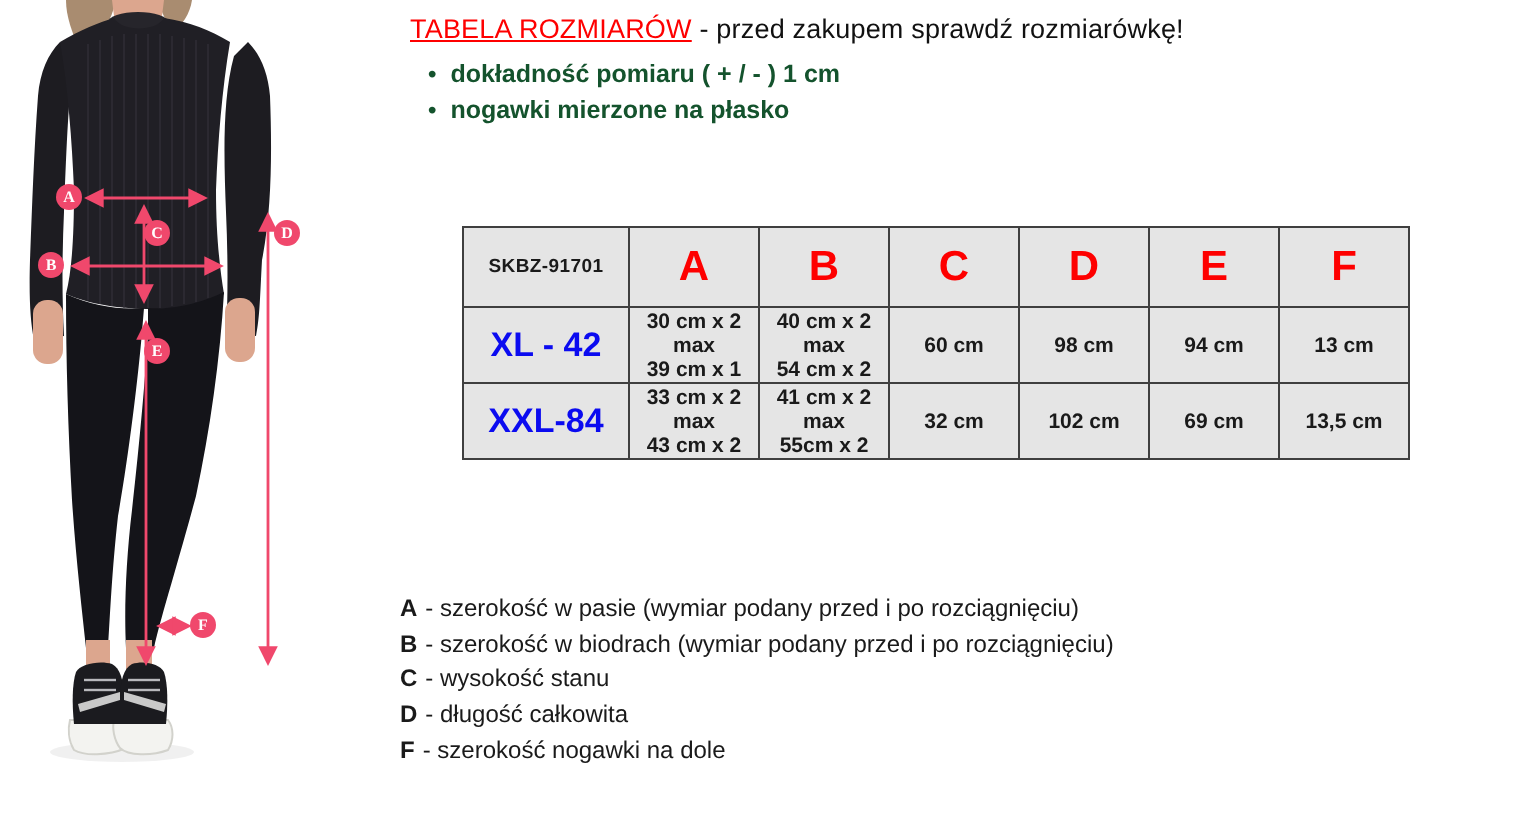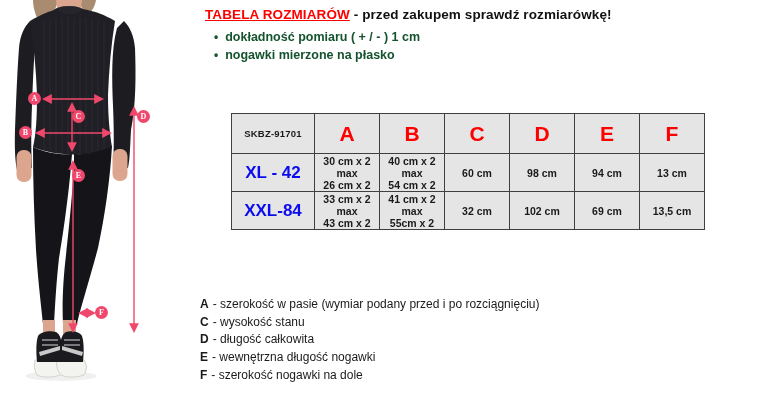--- a/index.html
+++ b/index.html
@@ -9,21 +9,21 @@
 
   
   .figure { position:absolute; left:0; top:0; width:165px; height:420px; }
   .figure svg { position:absolute; left:0; top:0; }
   .marker-dot { position:absolute; width:13px; height:13px; border-radius:50%;
     background:#f0486c; color:#fff; font-family:"Liberation Serif", serif;
     font-weight:bold; font-size:8px; line-height:13px; text-align:center; }
 
   
   .header-block { position:absolute; left:205px; top:7px; width:560px; }
-  .title-line { font-size:13.5px; font-weight:bold; color:#111; letter-spacing:.1px; }
+  .title-line { font-size:13.5px; font-weight:normal; color:#111; letter-spacing:.1px; }
   .title-red { color:#fe0000; text-decoration:underline; }
   .bullets { margin-top:6px; padding-left:9px; list-style:none; }
   .bullets li { font-size:12.5px; font-weight:bold; color:#14532d; line-height:18px; }
   .bullets li::before { content:"•"; margin-right:7px; font-size:12px; }
 
   
   .size-table { position:absolute; left:231px; top:113px; border-collapse:collapse;
     table-layout:fixed; }
   .size-table td { border:1px solid #3f3f3f; text-align:center; vertical-align:middle;
     background:#e5e5e5; padding:0; }
@@ -142,21 +142,21 @@
       <td class="col-meas col-letter">B</td>
       <td class="col-meas col-letter">C</td>
       <td class="col-meas col-letter">D</td>
       <td class="col-meas col-letter">E</td>
       <td class="col-meas col-letter">F</td>
     </tr>
     <tr class="row-data">
       <td class="size-name">XL - 42</td>
       <td class="cell-val">30 cm x 2
 max
-26 cm x 2</td>
+39 cm x 1</td>
       <td class="cell-val">40 cm x 2
 max
 54 cm x 2</td>
       <td class="cell-val">60 cm</td>
       <td class="cell-val">98 cm</td>
       <td class="cell-val">94 cm</td>
       <td class="cell-val">13 cm</td>
     </tr>
     <tr class="row-data">
       <td class="size-name">XXL-84</td>
@@ -172,26 +172,26 @@
       <td class="cell-val">13,5 cm</td>
     </tr>
   </tbody>
     </table>
 
   <div class="legend">
     <div class="legend-row">
       <span class="legend-letter">A</span><span>- szerokość w pasie (wymiar podany przed i po rozciągnięciu)</span>
     </div>
     <div class="legend-row">
+      <span class="legend-letter">B</span><span>- szerokość w biodrach (wymiar podany przed i po rozciągnięciu)</span>
+    </div>
+    <div class="legend-row">
       <span class="legend-letter">C</span><span>- wysokość stanu</span>
     </div>
     <div class="legend-row">
       <span class="legend-letter">D</span><span>- długość całkowita</span>
-    </div>
-    <div class="legend-row">
-      <span class="legend-letter">E</span><span>- wewnętrzna długość nogawki</span>
     </div>
     <div class="legend-row">
       <span class="legend-letter">F</span><span>- szerokość nogawki na dole</span>
     </div>
   </div>
 
 </div>
 
 </body></html>

